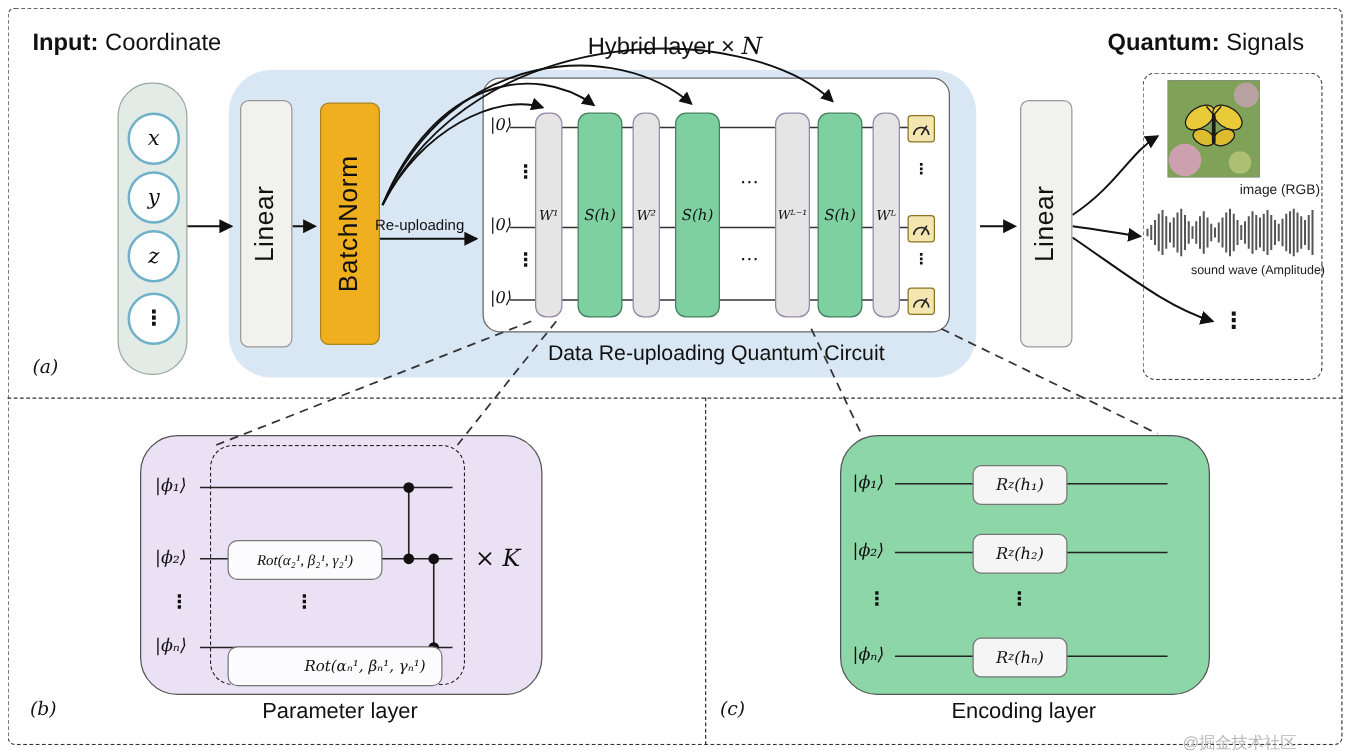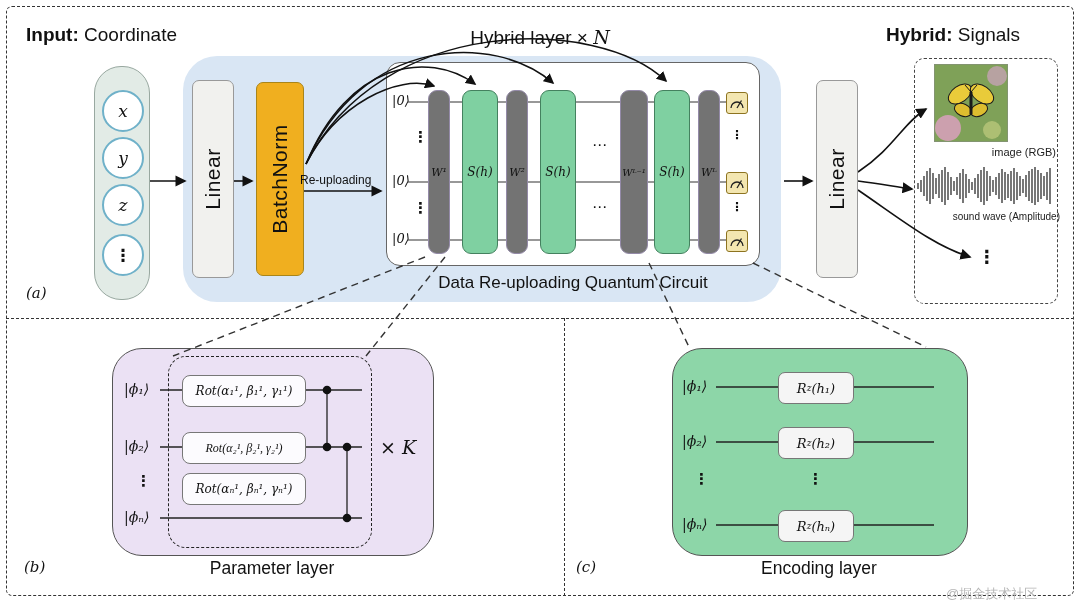--- a/index.html
+++ b/index.html
@@ -30,21 +30,21 @@
   .vbox{position:absolute;display:flex;align-items:center;justify-content:center;
         border:1.5px solid #999;border-radius:7px;background:#f1f1ee;z-index:10;}
   .vbox span{transform:rotate(-90deg);white-space:nowrap;font-size:21px;letter-spacing:.5px;}
   .bn{background:#f0af1f;border-color:#a9851a;}
 
   .qbox{position:absolute;left:386px;top:62px;width:372px;height:202px;background:#fff;
         border:1.5px solid #666;border-radius:14px;z-index:1;}
 
   .gate-col{position:absolute;top:90px;height:162px;border-radius:9px;display:flex;
             align-items:center;justify-content:center;z-index:10;white-space:nowrap;}
-  .w-col{background:#737373;border:1px solid #948aa8;font-size:11px;}
+  .w-col{background:#e5e5e5;border:1px solid #948aa8;font-size:11px;}
   .s-col{background:#7fd0a1;border:1px solid #44815f;font-size:12px;}
 
   .meter{position:absolute;left:726px;width:20px;height:20px;background:#f3e6b0;
          border:1px solid #8d7320;border-radius:3px;z-index:10;
          display:flex;align-items:center;justify-content:center;}
 
   .out-box{position:absolute;left:914px;top:58px;width:142px;height:244px;
            border:1.6px dashed #444;border-radius:10px;z-index:1;}
 
   .pb{position:absolute;left:112px;top:348px;width:320px;height:206px;background:#ebe1f4;
@@ -141,21 +141,21 @@
     </g>
   </svg>
 
   <div class="abs hdr z10" style="left:26px;top:24px;">
     <b>Input:</b><span> Coordinate</span>
   </div>
   <div class="abs hdr z10" style="left:380px;top:26px;width:320px;text-align:center;">
     <span>Hybrid layer × </span><span class="math">N</span>
   </div>
   <div class="abs hdr z10" style="left:886px;top:24px;">
-    <b>Hybrid:</b><span> Signals</span>
+    <b>Quantum:</b><span> Signals</span>
   </div>
 
   <div class="pill"></div>
   <div class="pill-circle math" style="top:90px;">
       <span>x</span>
     </div>
   <div class="pill-circle math" style="top:137px;">
       <span>y</span>
     </div>
   <div class="pill-circle math" style="top:184px;">
@@ -266,28 +266,25 @@
   <div class="tag math" style="left:26px;top:284px;">(a)</div>
 
   <div class="pb"></div>
   <div class="pb-dash"></div>
 
   <div class="ket math" style="left:124px;top:381px;">|ϕ₁⟩</div>
   <div class="ket math" style="left:124px;top:438px;">|ϕ₂⟩</div>
   <div class="vdots" style="left:136px;top:472px;">⋮</div>
   <div class="ket math" style="left:124px;top:509px;">|ϕₙ⟩</div>
 
-  <div class="qgate rot math" style="top:375px;">
-      <span>Rot(α₁¹, β₁¹, γ₁¹)</span>
-    </div>
   <div class="qgate rot math" style="top:432px;font-family:Liberation Serif, serif;">
       <span>Rot(α₂¹, β₂¹, γ₂¹)</span>
     </div>
   <div class="vdots" style="left:236px;top:472px;">⋮</div>
-  <div class="qgate rot math" style="top:473px;">
+  <div class="qgate rot math" style="top:517px;padding-left:48px;">
       <span>Rot(αₙ¹, βₙ¹, γₙ¹)</span>
     </div>
 
   <div class="abs z10 math" style="left:380px;top:436px;font-size:19px;">× K</div>
 
   <div class="cap" style="left:112px;top:558px;width:320px;">Parameter layer</div>
   <div class="tag math" style="left:24px;top:558px;">(b)</div>
 
   <div class="pc"></div>
 

